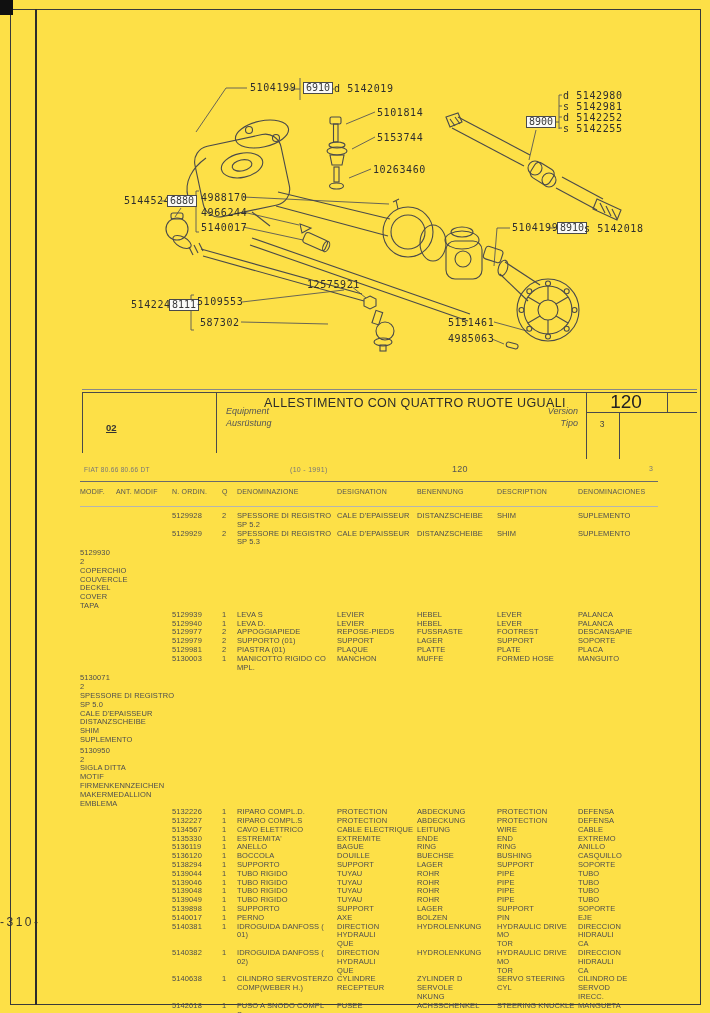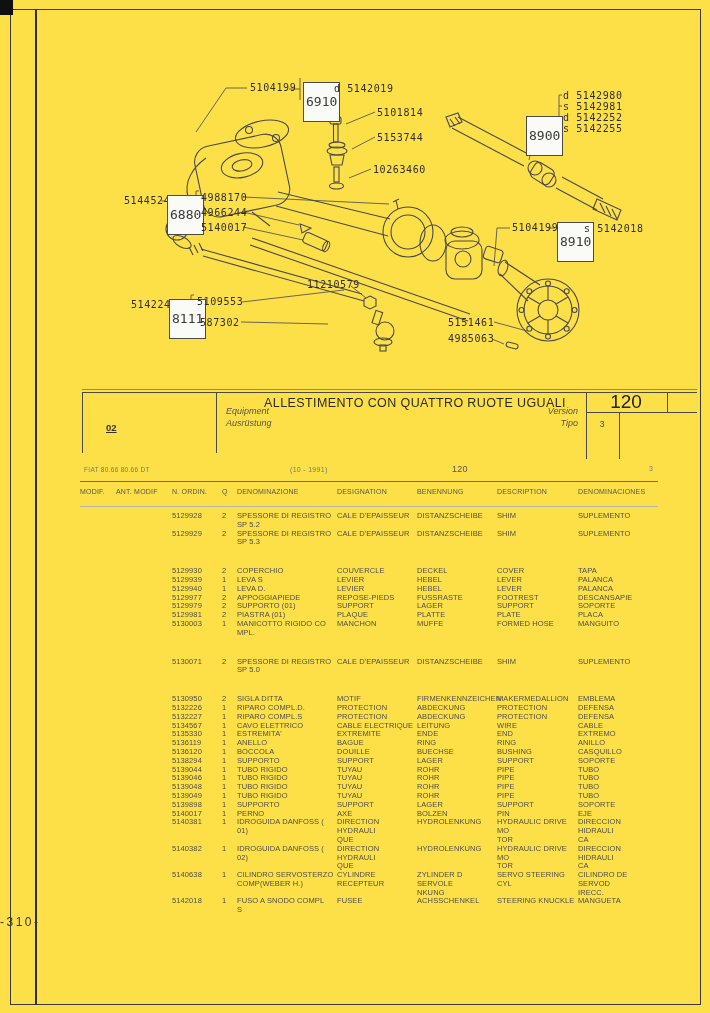--- a/index.html
+++ b/index.html
@@ -4,22 +4,22 @@
 <style>
   html,body{margin:0;padding:0;background:#e8e8e6;}
   .page{position:relative;width:710px;height:1013px;background:#fde047;overflow:hidden;
         font-family:"Liberation Sans",sans-serif;color:#3d3d3d;}
   .frame{position:absolute;left:10px;top:9px;right:9px;bottom:8px;border:1.3px solid #3a3a3a;}
   .left-rule{position:absolute;left:35px;top:9px;bottom:8px;width:2px;background:#2c2c2c;}
   .corner-mark{position:absolute;left:0;top:0;width:13px;height:15px;background:#101010;}
   .diagram-svg{position:absolute;left:0;top:0;}
   .lbl{position:absolute;font-family:"DejaVu Sans Mono",monospace;font-size:10px;
        letter-spacing:0.6px;color:#2e2e2e;white-space:nowrap;}
-  .refbox{position:absolute;font-family:"DejaVu Sans Mono",monospace;font-size:13px;
-          border:1px solid #4a4a4a;padding:14px 2px;line-height:10px;color:#3a3a3a;background:#fafaf7;}
+  .refbox{position:absolute;font-family:"DejaVu Sans Mono",monospace;font-size:10px;
+          border:1px solid #4a4a4a;padding:0 2px;line-height:10px;color:#3a3a3a;background:#fafaf7;}
   .hline{position:absolute;height:1px;background:#4a4a4a;}
   .vline{position:absolute;width:1px;background:#4a4a4a;}
   .model{position:absolute;left:92px;top:397px;font-size:20px;font-weight:bold;
          letter-spacing:0.5px;color:#262626;}
   .model-sub{position:absolute;left:106px;top:422px;font-size:9.5px;font-weight:bold;color:#333;text-decoration:underline;}
   .equip{position:absolute;left:226px;font-size:9px;font-style:italic;color:#555;}
   .title{position:absolute;left:250px;top:396px;width:330px;text-align:center;
          font-size:12.5px;letter-spacing:0.4px;color:#2b2b2b;}
   .version-lbl{position:absolute;left:518px;width:60px;text-align:right;
                font-size:9px;font-style:italic;color:#555;}
@@ -27,21 +27,21 @@
        font-size:19px;color:#222;}
   .vval{position:absolute;left:586px;top:419px;width:32px;text-align:center;font-size:8.5px;color:#444;}
   .sub{position:absolute;font-size:7px;color:#777;letter-spacing:0.3px;}
   .cols{position:absolute;left:80px;top:488px;width:578px;display:flex;
         font-size:7px;color:#555;letter-spacing:0.2px;}
   .cols span{display:block;}
   .c0{width:36px}.c1{width:56px}.c2{width:50px}.c3{width:15px}.c4{width:100px}
   .c5{width:80px}.c6{width:80px}.c7{width:81px}.c8{width:80px}
   #table-body{position:absolute;left:80px;top:512px;width:578px;}
   .trow{display:flex;font-size:7.5px;line-height:8.8px;color:#4e4e4e;letter-spacing:0.1px;justify-content:center;}
-  .trow.gap{margin-top:20px;}
+  .trow.gap{margin-top:2px;flex-direction:column;}
   .trow span{display:block;white-space:pre-line;padding-right:3px;box-sizing:border-box;}
   .footer{position:absolute;left:0;top:915px;width:710px;
           font-size:12px;letter-spacing:2.5px;color:#333;}
 </style>
 </head>
 <body>
 
 <div class="page">
   <div class="frame"></div>
   <div class="left-rule"></div>
@@ -192,21 +192,21 @@
   <div class="lbl" style="left:563px;top:112px">d 5142252</div>
   <div class="lbl" style="left:563px;top:123px">s 5142255</div>
   <div class="lbl" style="left:124px;top:195px">5144524</div>
   <div class="refbox" style="left:167px;top:195px">6880</div>
   <div class="lbl" style="left:201px;top:192px">4988170</div>
   <div class="lbl" style="left:201px;top:207px">4966244</div>
   <div class="lbl" style="left:201px;top:222px">5140017</div>
   <div class="lbl" style="left:512px;top:222px">5104199</div>
   <div class="refbox" style="left:557px;top:222px">8910</div>
   <div class="lbl" style="left:584px;top:223px">s 5142018</div>
-  <div class="lbl" style="left:307px;top:279px">11210579</div>
+  <div class="lbl" style="left:307px;top:279px">12575921</div>
   <div class="lbl" style="left:131px;top:299px">5142245</div>
   <div class="refbox" style="left:169px;top:299px">8111</div>
   <div class="lbl" style="left:197px;top:296px">5109553</div>
   <div class="lbl" style="left:200px;top:317px">587302</div>
   <div class="lbl" style="left:448px;top:317px">5151461</div>
   <div class="lbl" style="left:448px;top:333px">4985063</div>
 
   <div class="hline" style="left:82px;top:389px;width:615px;background:#888"></div>
   <div class="hline" style="left:82px;top:392px;width:615px"></div>
   <div class="vline" style="left:82px;top:392px;height:61px"></div>

